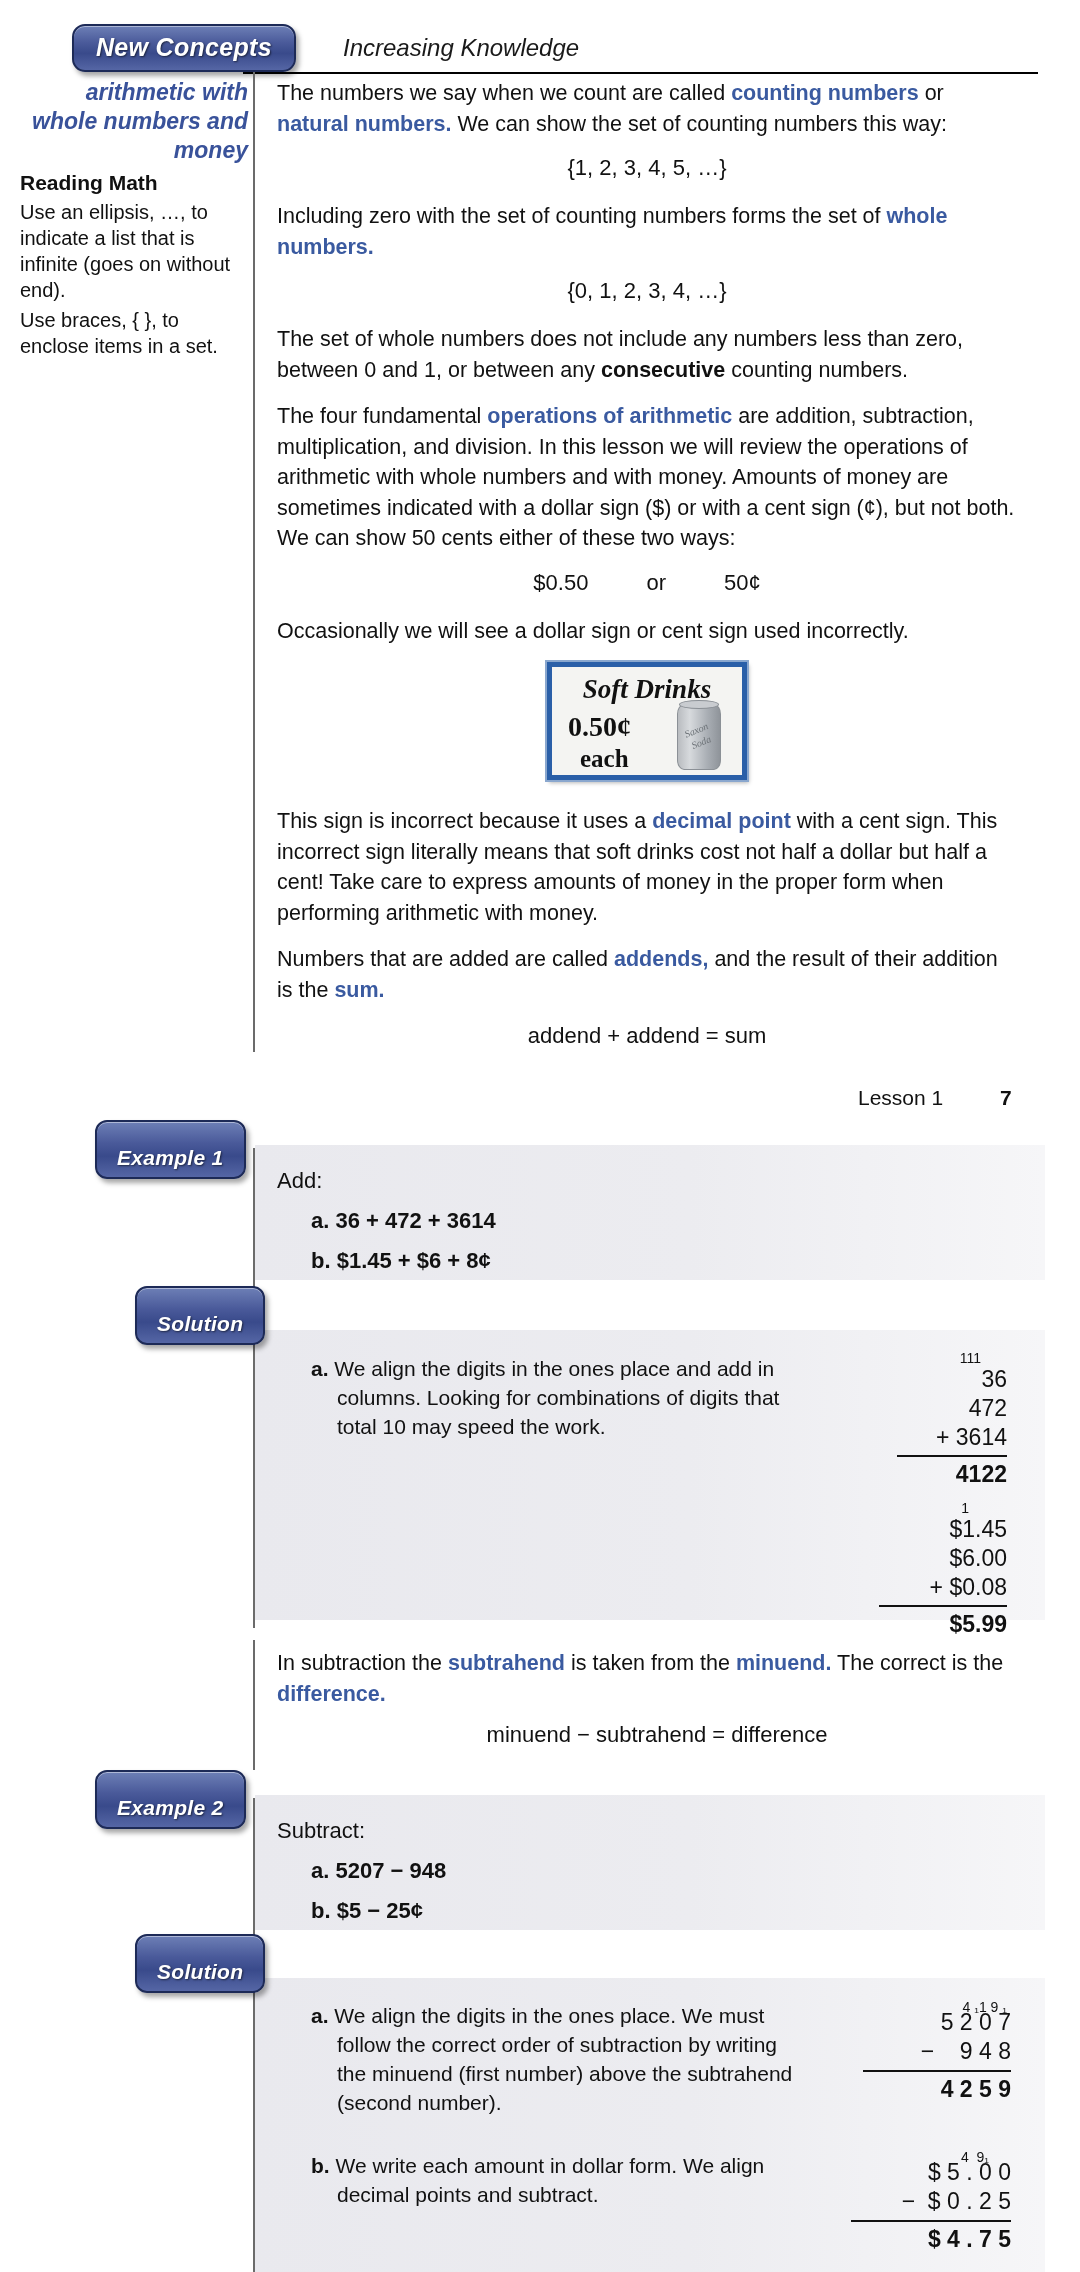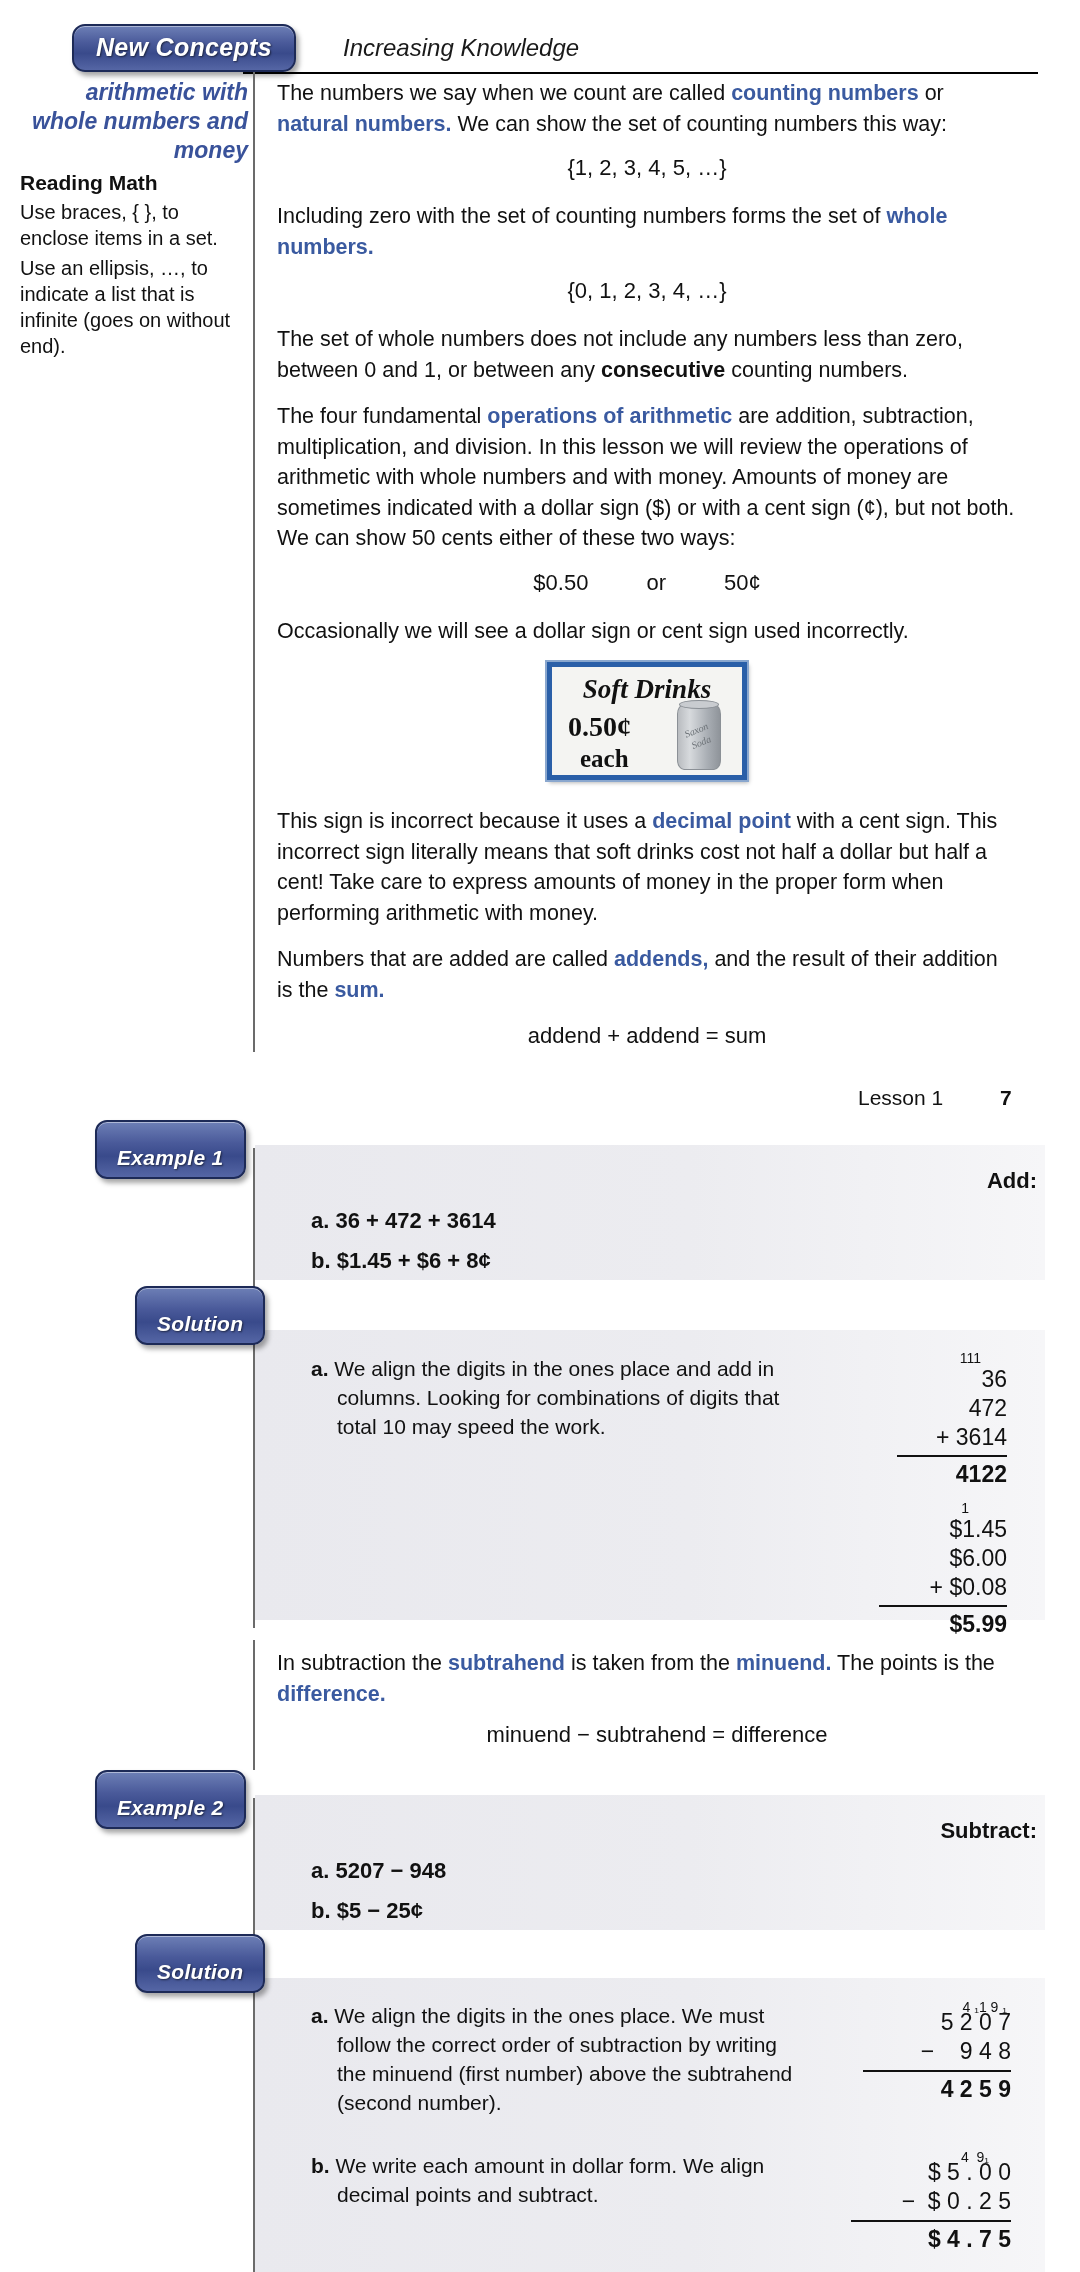--- a/index.html
+++ b/index.html
@@ -136,21 +136,21 @@
   .exTab{ position:absolute; left:95px; top:0; z-index:3; }
   .solTab{ position:absolute; left:135px; z-index:3; }
   .shade{
     position:absolute; left:255px;
     background:linear-gradient(90deg,#e9e9ee 0%,#ececf0 55%,#f6f6f8 100%);
   }
   .exRule{
     position:absolute; left:253px; width:2px; background:#6b6b6b;
   }
   .exContent{ position:absolute; left:277px; width:760px; }
-  .exHeading{ font-size:22px; font-weight:bold; margin:0 0 14px 0;text-align:right; }
+  .exHeading{ font-size:22px; font-weight:normal; margin:0 0 14px 0; }
   .exItem{ font-size:22px; font-weight:bold; margin:0 0 14px 34px; }
 
   .solRow{ position:relative; margin:0 0 22px 0; }
   .solText{
     width:490px; font-size:21px; line-height:1.38;
     margin-left:34px; text-indent:-26px; padding-left:26px;
   }
   .solText .lbl{ font-weight:bold; }
 
   .colwork{ position:absolute; right:30px; top:0; text-align:right; }
@@ -169,22 +169,22 @@
   <div id="newConceptsTab" class="banner lg">New Concepts</div>
   <div id="headerSubtitle">Increasing Knowledge</div>
   <div id="headerRule"></div>
 </div>
 
 <div id="topSection">
 
   <div id="sidebar">
     <div class="topic">arithmetic with whole numbers and money</div>
     <div class="rm-head">Reading Math</div>
+    <div class="rm-p">Use an ellipsis, …, to indicate a list that is infinite (goes on without end).</div>
     <div class="rm-p">Use braces, { }, to enclose items in a set.</div>
-    <div class="rm-p">Use an ellipsis, …, to indicate a list that is infinite (goes on without end).</div>
   </div>
 
   <div id="sidebarVRule"></div>
 
   <div id="bodyCol">
 
     <p class="p"><span>The numbers we say when we count are called </span><span class="kw">counting numbers</span><span> or </span><span class="kw">natural numbers.</span><span> We can show the set of counting numbers this way:</span></p>
 
     <div class="centered">{1, 2, 3, 4, 5, …}</div>
 
@@ -263,21 +263,21 @@
         <div class="cw-line">$1.45</div>
         <div class="cw-line">$6.00</div>
         <div class="cw-line">+ $0.08</div>
         <div class="cw-bar" style="width:128px;"></div>
         <div class="cw-total">$5.99</div>
       </div>
     </div>
   </div>
 </div>
 
-<div class="midNote" style="top:1648px;"><span>In subtraction the </span><span class="kw">subtrahend</span><span> is taken from the </span><span class="kw">minuend.</span><span> The points is the </span><span class="kw">difference.</span></div>
+<div class="midNote" style="top:1648px;"><span>In subtraction the </span><span class="kw">subtrahend</span><span> is taken from the </span><span class="kw">minuend.</span><span> The correct is the </span><span class="kw">difference.</span></div>
 
 <div class="midFormula" style="top:1722px;">minuend − subtrahend = difference</div>
 
 <div class="exRule" style="top:1640px; height:130px;"></div>
 
 <div class="exampleBlock" style="top:1770px; height:502px;">
   <div class="shade" style="top:25px; width:790px; height:135px;"></div>
   <div class="shade" style="top:208px; width:790px; height:294px;"></div>
   <div class="exRule" style="top:28px; height:474px;"></div>
 

